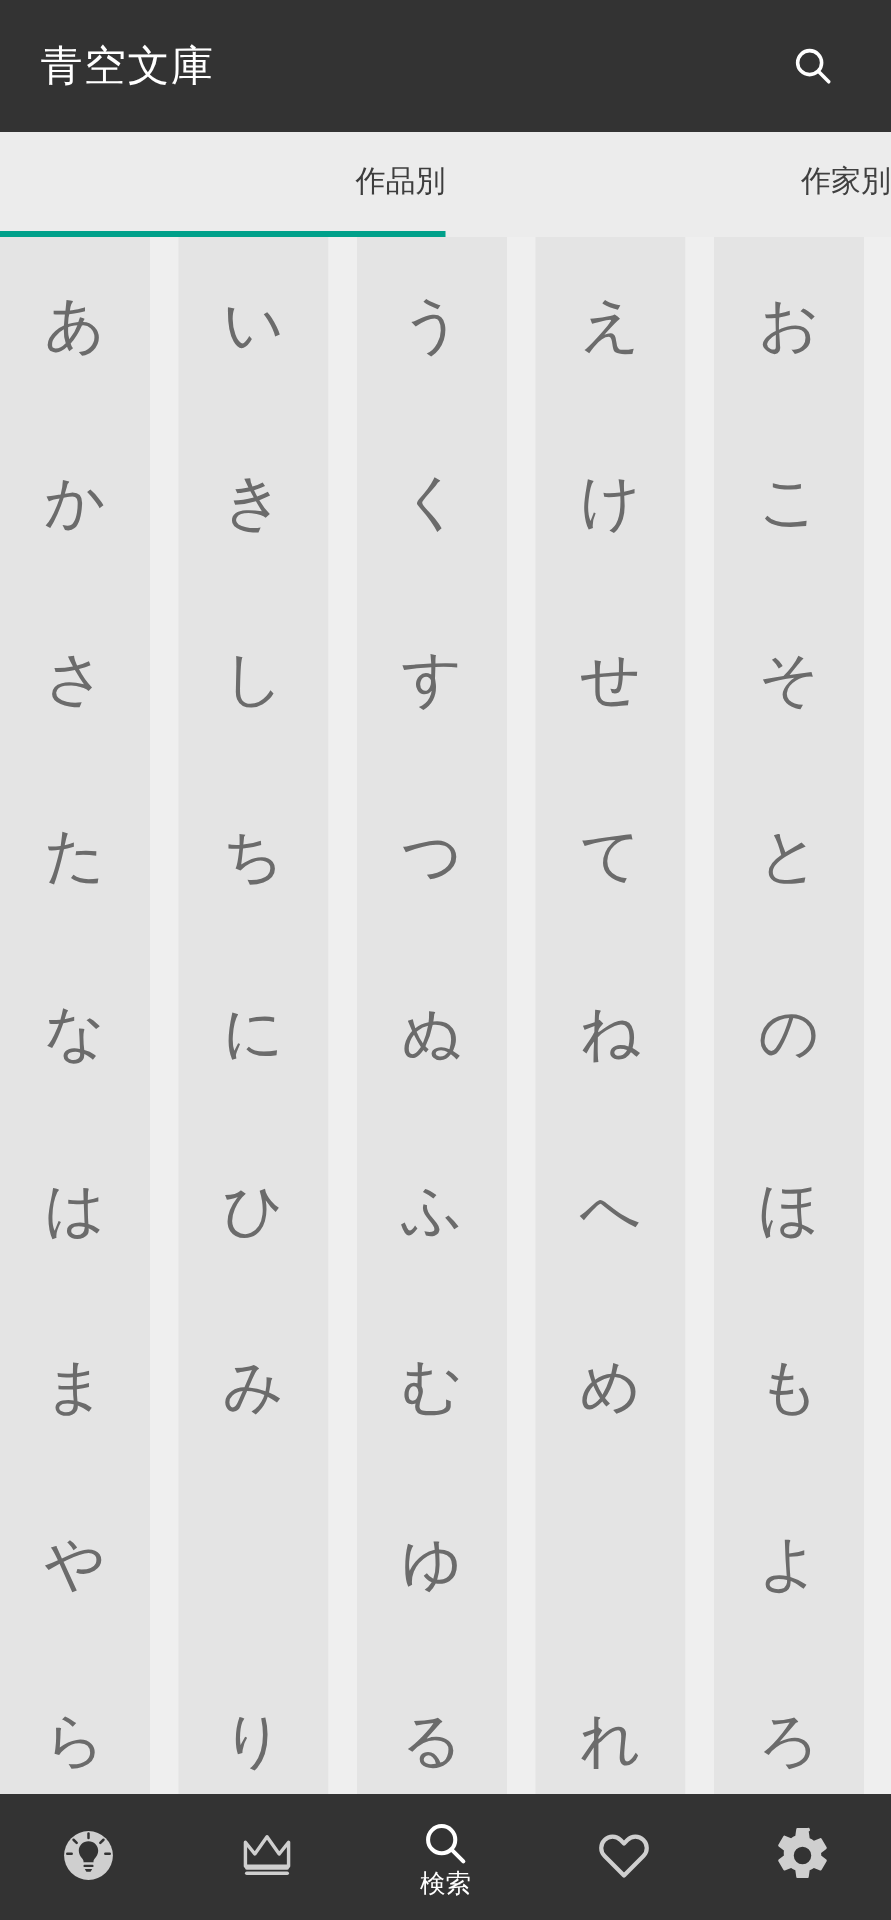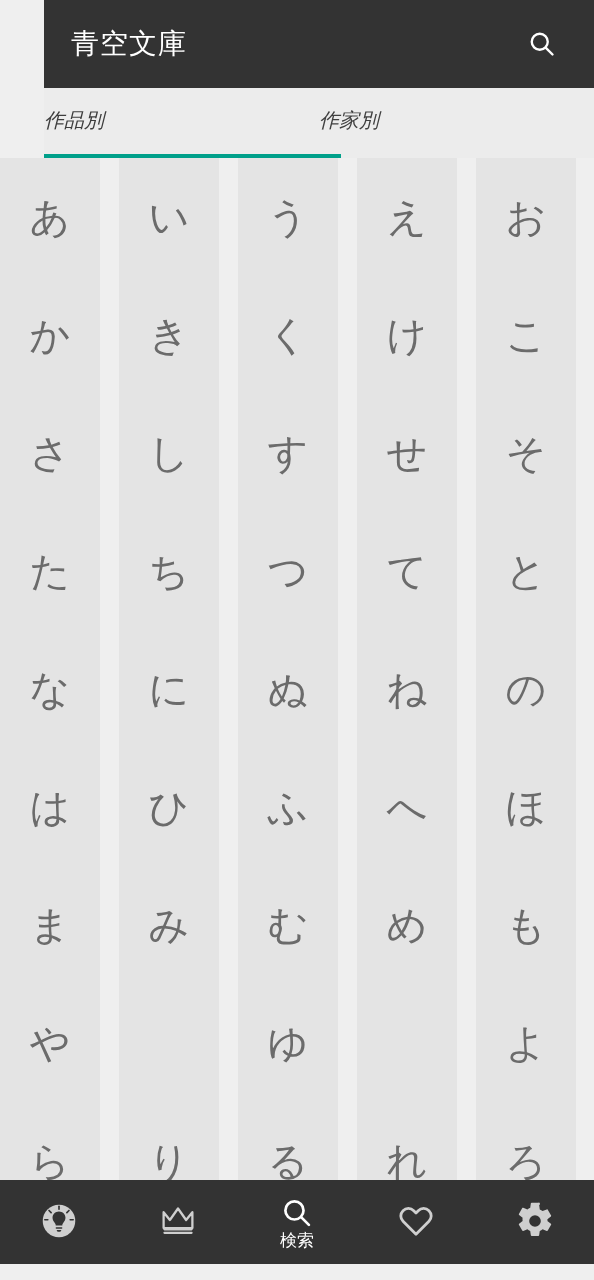--- a/index.html
+++ b/index.html
@@ -2,21 +2,21 @@
 <html><head>
 <meta charset="utf-8">
 <style>
   * { margin:0; padding:0; box-sizing:border-box; }
   html, body {
     width:594px; height:1280px;
     background:#efefef;
     font-family:"DejaVu Sans","Liberation Sans",sans-serif;
     overflow:hidden;
   }
-  #app { position:relative; width:594px; height:1280px; overflow:hidden;padding-left:44px; }
+  #app { position:relative; width:594px; height:1280px; overflow:hidden; }
 
   
   .appbar {
     height:88px; background:#333333;
     display:flex; align-items:center; justify-content:space-between;
     padding:0 26px 0 27px;
     position:relative; z-index:5;
   }
   .appbar-title {
     color:#ffffff; font-size:28px; letter-spacing:1px; font-weight:400;
@@ -26,24 +26,23 @@
     width:52px; height:52px; display:flex; align-items:center; justify-content:center;
     cursor:pointer;
   }
 
   
   .tabbar {
     height:70px; background:#ececec;
     display:flex; position:relative;
   }
   .tab {
-    flex:1; display:flex; align-items:center; justify-content:flex-start;
+    flex:1; display:flex; align-items:center; justify-content:flex-end;
     font-size:20px; cursor:pointer; position:relative;
     padding-bottom:6px;
-    font-style:italic;
   }
   .tab.active { color:#3d3d3d; }
   .tab.inactive { color:#404040; }
   .tab-indicator {
     position:absolute; left:0; bottom:0;
     width:297px; height:4px; background:#00a08a;
   }
 
   
   .kana-area {
@@ -63,21 +62,21 @@
     flex:0 0 118px;
     display:flex; align-items:center; justify-content:center;
     font-size:40px; color:#6b6b6b; font-weight:400;
     line-height:1; cursor:pointer;
     user-select:none;
   }
   .kana-cell.empty { cursor:default; }
 
   
   .bottomnav {
-    position:absolute; left:0; bottom:16px; width:594px; height:84px;
+    position:absolute; left:0; bottom:0; width:594px; height:84px;
     background:#333333;
     display:flex; align-items:center;
     z-index:6;
   }
   .nav-item {
     flex:1; height:84px;
     display:flex; flex-direction:column; align-items:center; justify-content:center;
     cursor:pointer; gap:2px;
   }
   .nav-icon { display:flex; align-items:center; justify-content:center; height:42px; }

